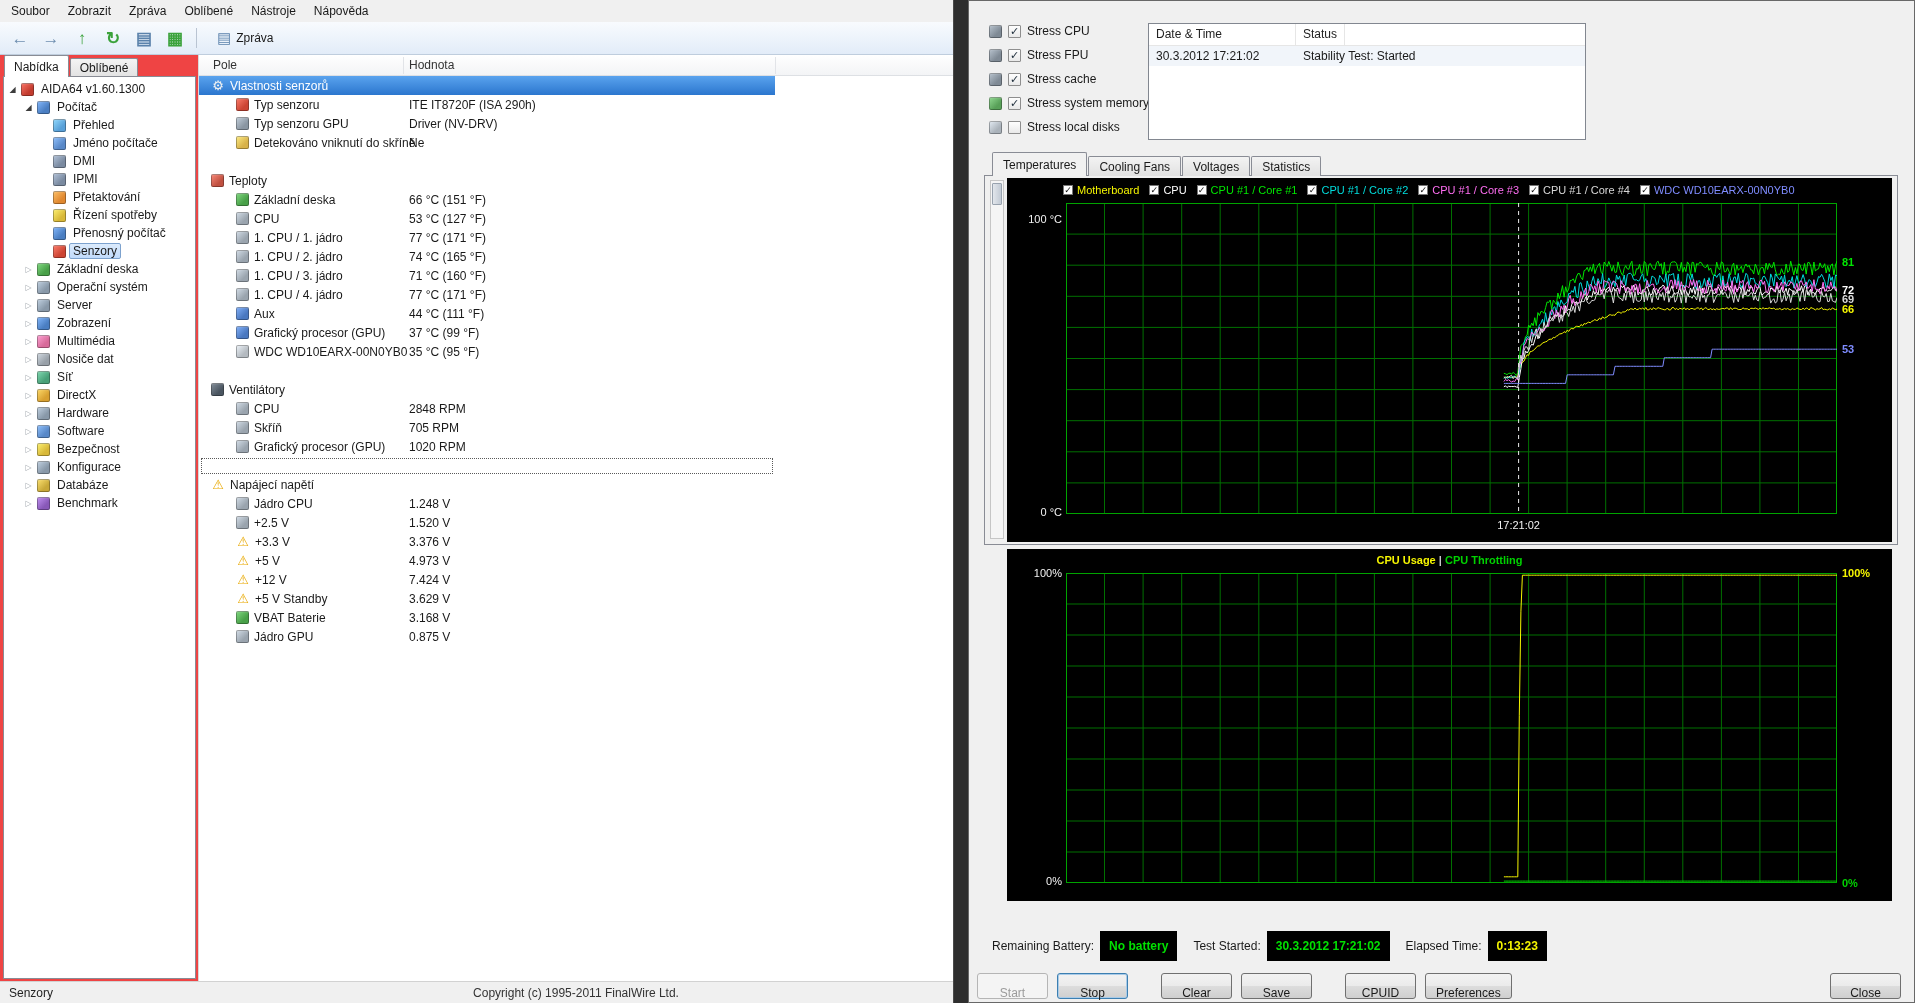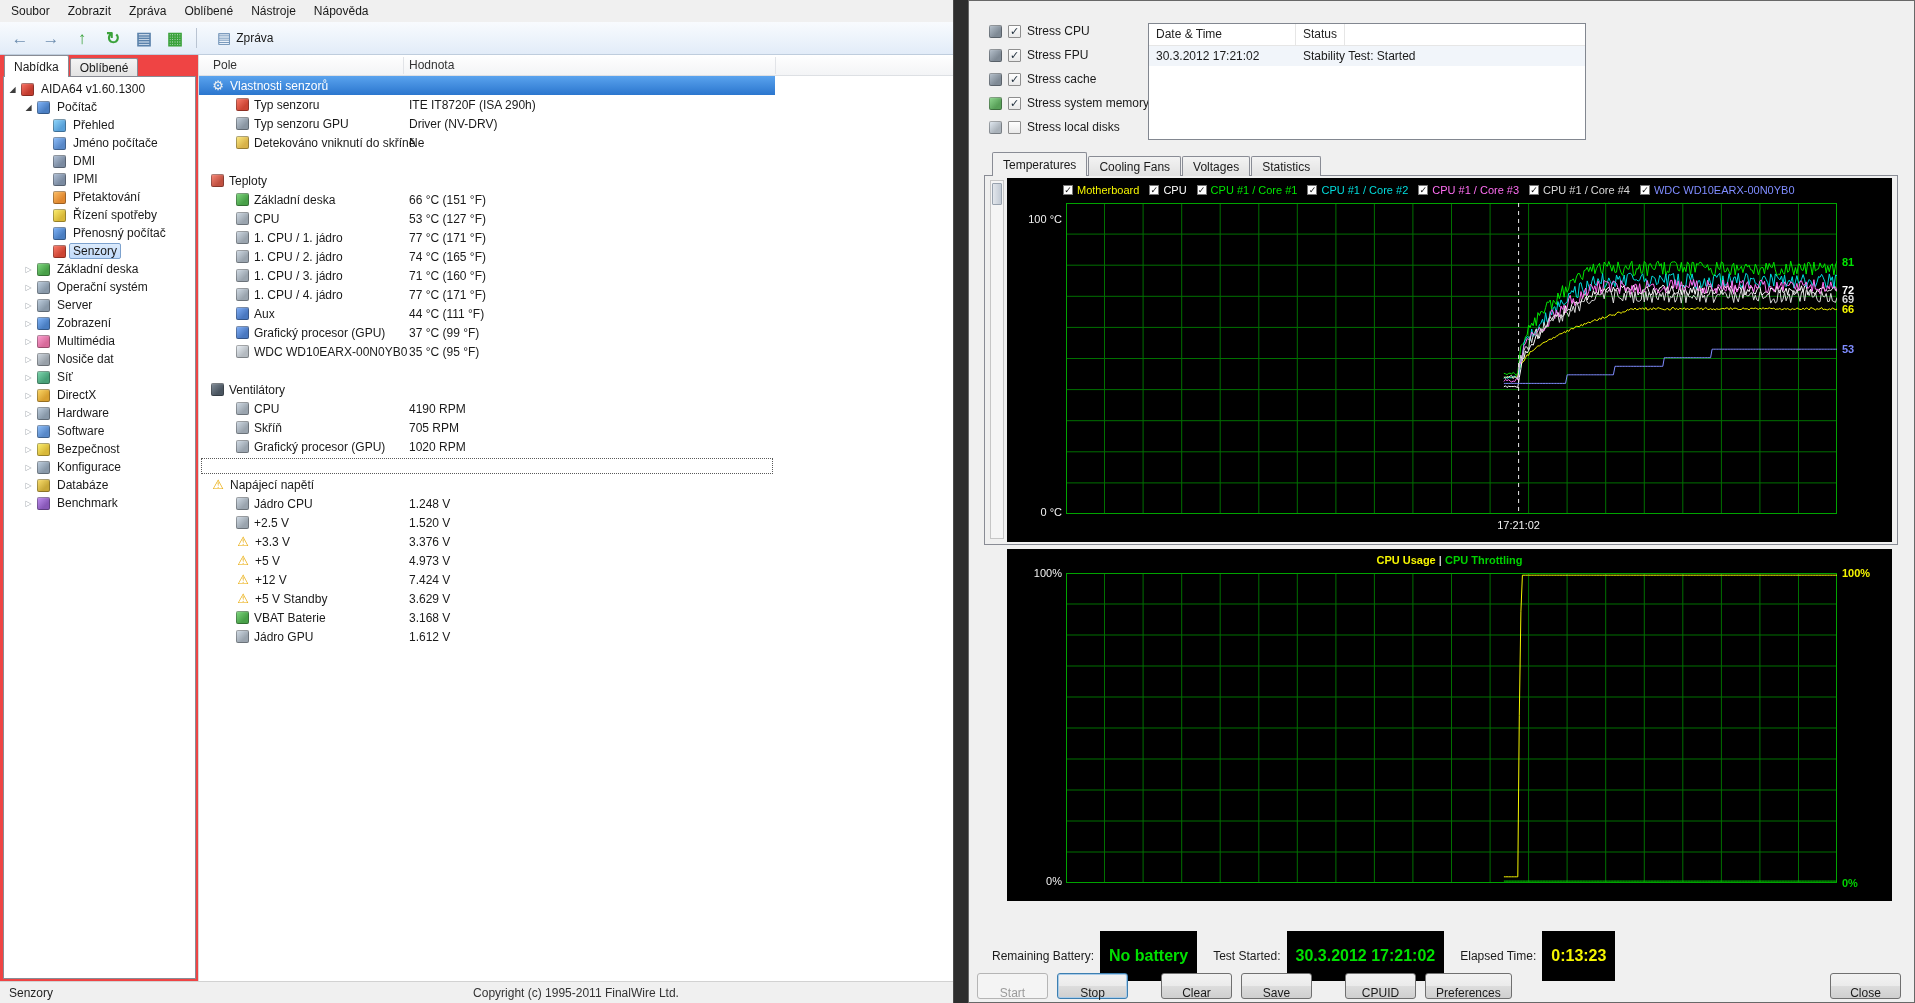--- a/index.html
+++ b/index.html
@@ -74,21 +74,21 @@
   .chart-legend { position:absolute; left:56px; top:4px; right:2px; display:flex; gap:10px; align-items:center; height:16px; font-size:11px; white-space:nowrap; overflow:hidden; }
   .legend-item { display:flex; align-items:center; gap:4px; }
   .legend-cb { width:10px; height:10px; background:#fff; border:1px solid #777; font-size:9px; line-height:9px; color:#111; text-align:center; flex:0 0 10px; }
   .y-label { position:absolute; color:#f2f2f2; font-size:11px; width:52px; text-align:right; }
   .cur-label { position:absolute; font-size:11px; font-weight:bold; }
   .marker-label { position:absolute; color:#f2f2f2; font-size:11px; transform:translateX(-50%); }
   .chart-title { position:absolute; left:0; right:0; top:5px; text-align:center; font-size:11px; font-weight:bold; }
 
   .test-status-row { position:absolute; left:23px; top:930px; right:20px; display:flex; align-items:center; }
   .ts-group { display:flex; align-items:center; gap:6px; margin-right:16px; }
-  .ts-box { background:#000; padding:16px 9px; font-weight:bold; font-size:16px; }
+  .ts-box { background:#000; padding:8px 9px; font-weight:bold; font-size:12px; }
 
   .dialog-buttons { position:absolute; left:0; right:0; top:972px; display:flex; align-items:center; }
   .win-btn { min-width:71px; height:24px; padding:12px 10px; font-family:"Liberation Sans",sans-serif; font-size:12px; color:#1a1a1a;
              border:1px solid #707070; border-radius:3px;
              background:linear-gradient(#f2f2f2,#ebebeb 50%,#dddddd 50%,#cfcfcf); }
   .win-btn.disabled { color:#9b9b9b; border-color:#b5b5b5; background:#f4f4f4; }
   .win-btn.default { border-color:#3c7fb1; box-shadow: inset 0 0 0 1px #a9cbe8; }
   .win-btn[data-name="clear-button"], .win-btn[data-name="cpuid-button"] { margin-left:33px; }
   .win-btn[data-name="stop-button"], .win-btn[data-name="save-button"], .win-btn[data-name="preferences-button"] { margin-left:9px; }
   .win-btn[data-name="start-button"] { margin-left:8px; }
@@ -328,21 +328,21 @@
             <span class="field-value" data-name="field-value">35 °C  (95 °F)</span>
           </div>
           <div class="list-row spacer" data-name="list-spacer-row"></div>
           <div class="list-row section" data-name="sensor-row-ventilatory">
             <span class="sq-icon" data-name="fan-icon" style="background: linear-gradient(135deg, rgb(134, 145, 156) 0%, rgb(74, 85, 96) 65%);"></span>
             <span class="field-label" data-name="field-label">Ventilátory</span>
           </div>
           <div class="list-row item" data-name="sensor-row-cpu">
             <span class="sq-icon" data-name="cpu-fan-icon" style="background: linear-gradient(135deg, rgb(214, 224, 234) 0%, rgb(154, 164, 174) 65%);"></span>
             <span class="field-label" data-name="field-label">CPU</span>
-            <span class="field-value" data-name="field-value">4190 RPM</span>
+            <span class="field-value" data-name="field-value">2848 RPM</span>
           </div>
           <div class="list-row item" data-name="sensor-row-skrin">
             <span class="sq-icon" data-name="chassis-fan-icon" style="background: linear-gradient(135deg, rgb(214, 224, 234) 0%, rgb(154, 164, 174) 65%);"></span>
             <span class="field-label" data-name="field-label">Skříň</span>
             <span class="field-value" data-name="field-value">705 RPM</span>
           </div>
           <div class="list-row item" data-name="sensor-row-graficky-procesor-gpu">
             <span class="sq-icon" data-name="gpu-fan-icon" style="background: linear-gradient(135deg, rgb(214, 224, 234) 0%, rgb(154, 164, 174) 65%);"></span>
             <span class="field-label" data-name="field-label">Grafický procesor (GPU)</span>
             <span class="field-value" data-name="field-value">1020 RPM</span>
@@ -383,21 +383,21 @@
             <span class="field-value" data-name="field-value">3.629 V</span>
           </div>
           <div class="list-row item" data-name="sensor-row-vbat-baterie">
             <span class="sq-icon" data-name="battery-icon" style="background: linear-gradient(135deg, rgb(132, 220, 132) 0%, rgb(72, 160, 72) 65%);"></span>
             <span class="field-label" data-name="field-label">VBAT Baterie</span>
             <span class="field-value" data-name="field-value">3.168 V</span>
           </div>
           <div class="list-row item" data-name="sensor-row-jadro-gpu">
             <span class="sq-icon" data-name="gpu-voltage-icon" style="background: linear-gradient(135deg, rgb(214, 224, 234) 0%, rgb(154, 164, 174) 65%);"></span>
             <span class="field-label" data-name="field-label">Jádro GPU</span>
-            <span class="field-value" data-name="field-value">1.612 V</span>
+            <span class="field-value" data-name="field-value">0.875 V</span>
           </div>
         </div>
     </div>
   </div>
   <div class="statusbar" data-name="status-bar">
     <span class="status-left" data-name="status-bar-page">Senzory</span>
     <span class="status-center" data-name="status-bar-copyright">Copyright (c) 1995-2011 FinalWire Ltd.</span>
   </div>
 </div>
 

